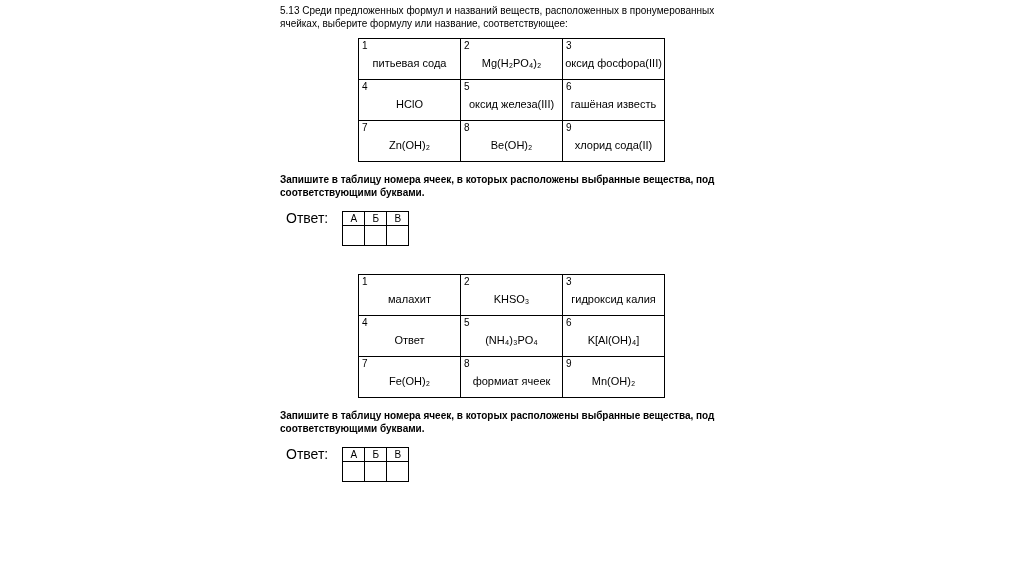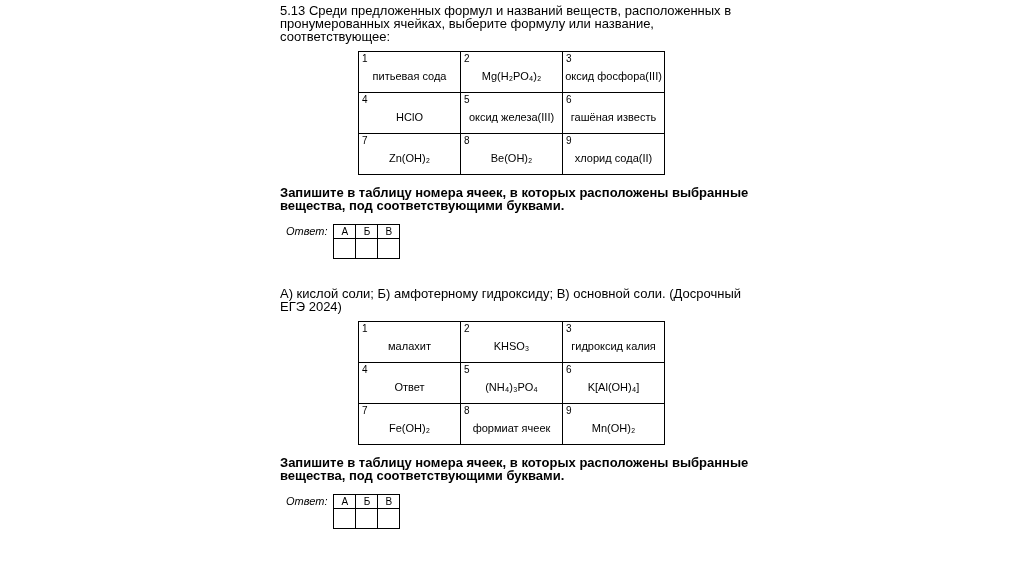--- a/index.html
+++ b/index.html
@@ -1,27 +1,27 @@
 <!DOCTYPE html>
 <html><head>
 <meta charset="utf-8">
 <style>
   html,body{margin:0;padding:0;background:#fff;width:1024px;height:574px;overflow:hidden;}
   body{font-family:"Liberation Sans","DejaVu Sans",sans-serif;color:#000;}
   .content{position:absolute;left:280px;top:4px;width:472px;}
-  .problem p{margin:0;font-size:13px;line-height:13px;}
+  .problem p{margin:0;font-size:10px;line-height:13px;}
   .grid{border-collapse:collapse;margin:8px 0 0 78px;}
   .grid td{border:1px solid #000;width:102px;height:41px;position:relative;
            text-align:center;vertical-align:middle;padding:10px 2px 2px 2px;
            font-size:11px;line-height:12px;box-sizing:border-box;}
   .gnum{position:absolute;top:1px;left:3px;font-size:10px;line-height:11px;}
   .gval{display:inline-block;}
   .instruction{margin-top:11px !important;font-weight:bold;}
   .answer{display:flex;align-items:flex-start;margin:12px 0 0 6px;}
-  .alabel{font-size:11px;line-height:13px;padding-top:1px;margin-right:6px;font-style:italic;}
+  .alabel{font-size:14px;line-height:13px;padding-top:1px;margin-right:14px;}
   .atable{border-collapse:collapse;}
   .atable td{border:1px solid #000;width:22px;box-sizing:border-box;text-align:center;}
   .ahead{height:13px;font-size:10px;line-height:11px;}
   .acell{height:20px;}
   .problem + .problem{margin-top:28px;}
 </style>
 </head>
 <body>
 
 <div class="content">
@@ -91,21 +91,20 @@
             <td class="acell"></td>
             <td class="acell"></td>
             <td class="acell"></td>
           </tr>
         </tbody>
       </table>
     </div>
   </div>
 
   <div class="problem">
-    <p>А) кислой соли; Б) амфотерному гидроксиду; В) основной соли. (Досрочный ЕГЭ 2024)</p>
 
     <table class="grid">
       <tbody>
         <tr>
           <td>
             <span class="gnum">1</span>
             <span class="gval">малахит</span>
           </td>
           <td>
             <span class="gnum">2</span>

